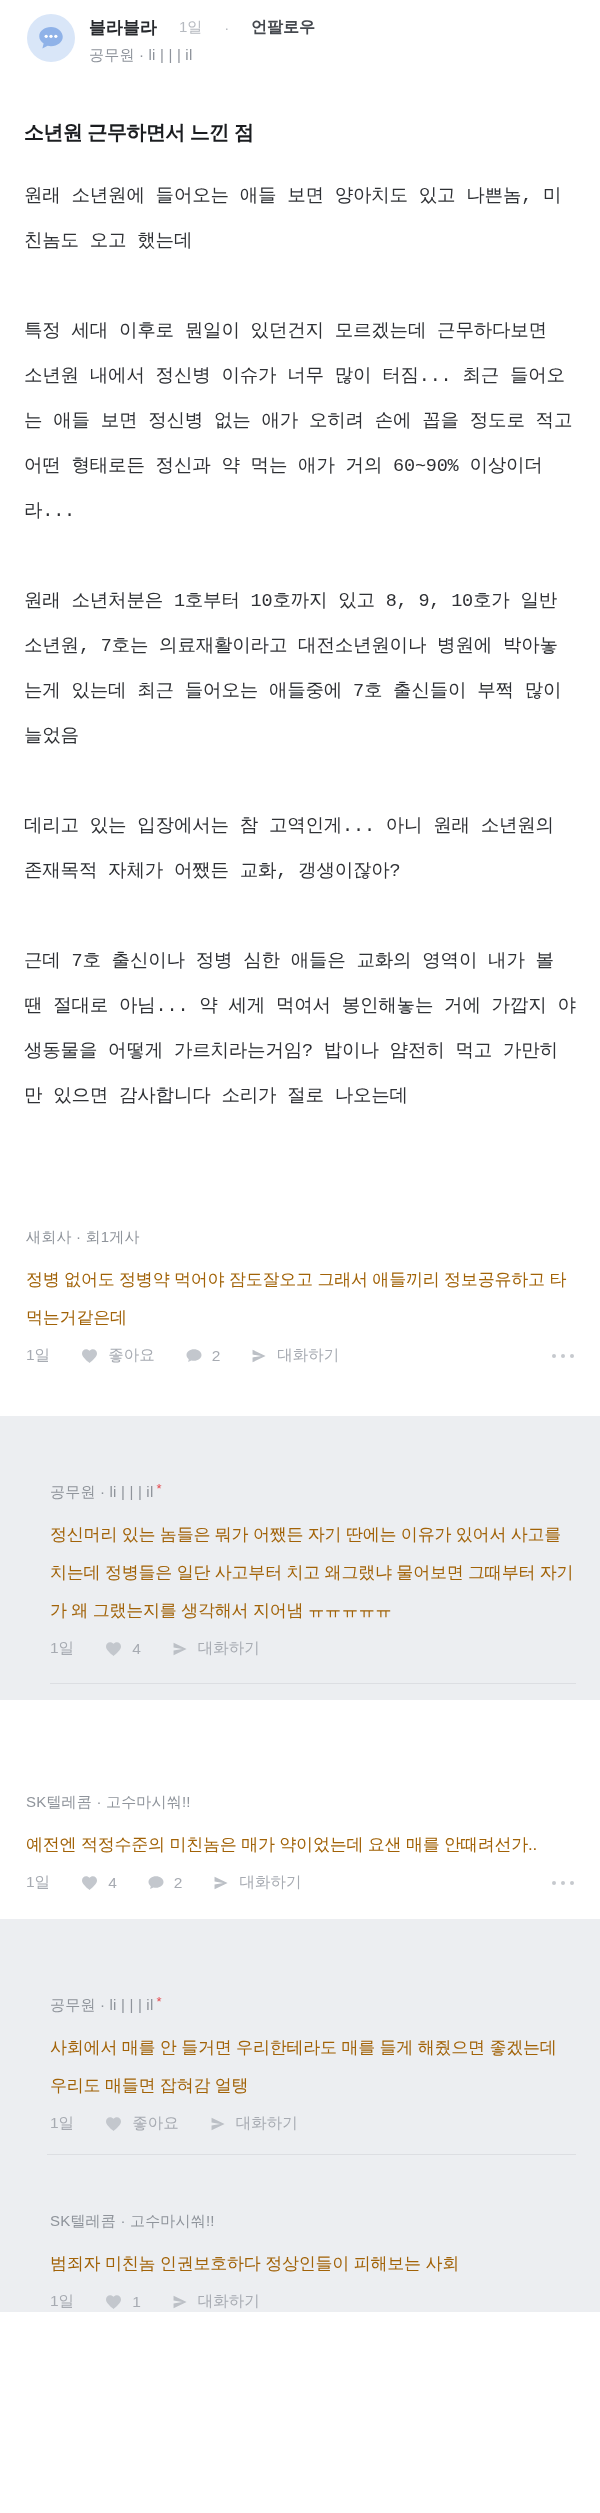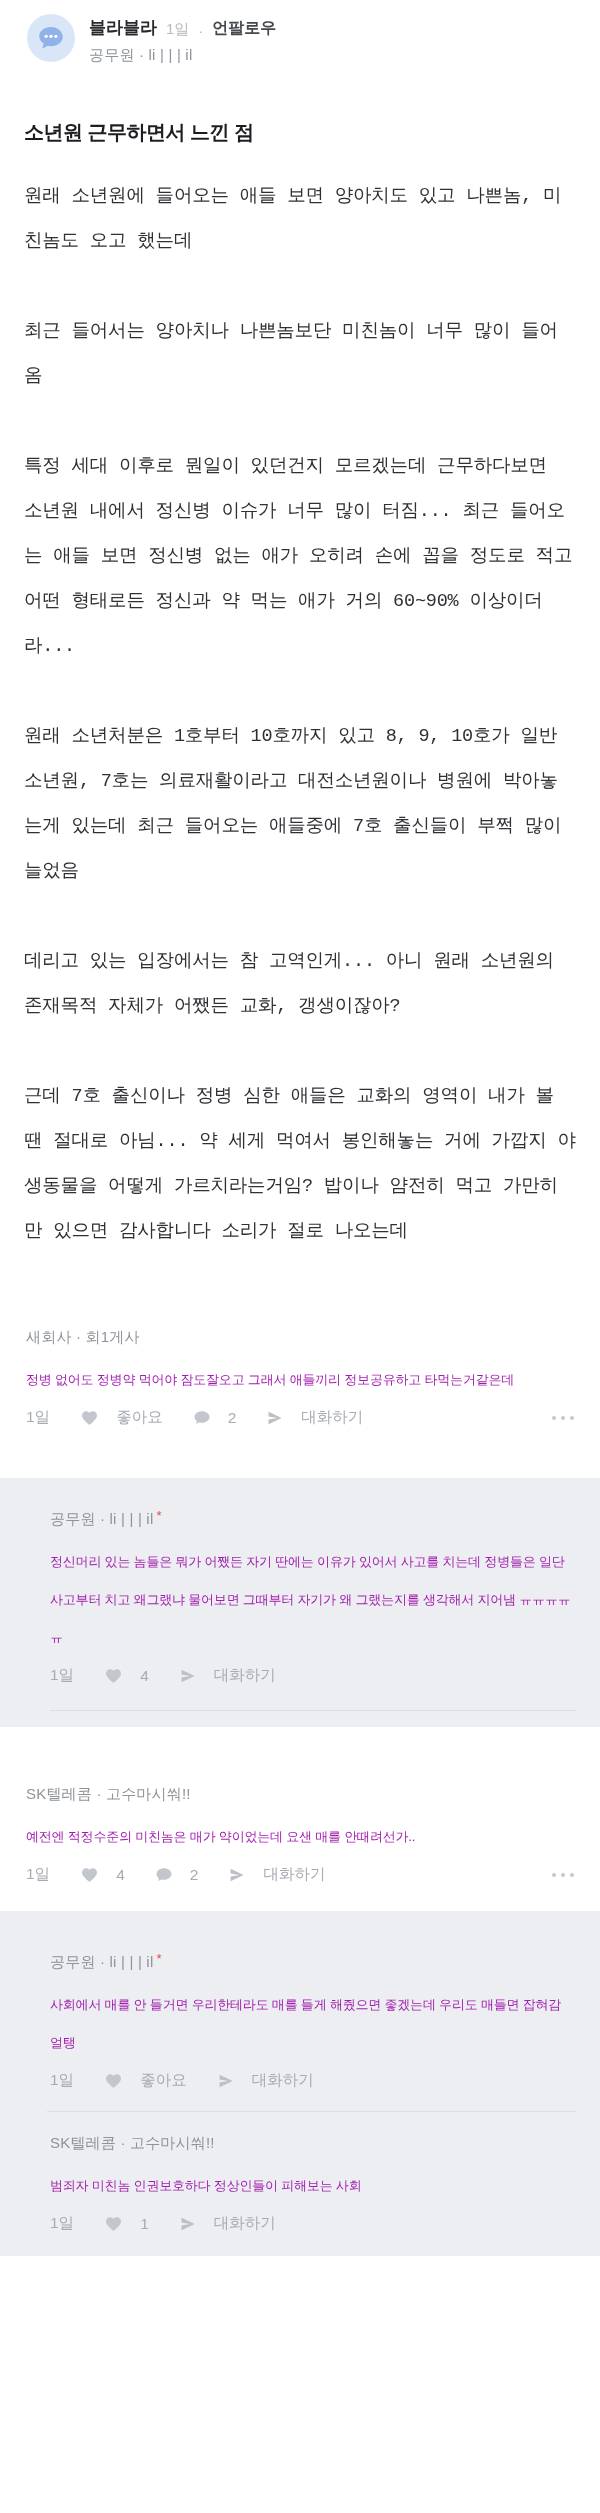--- a/index.html
+++ b/index.html
@@ -4,43 +4,43 @@
 <style>
   html,body{margin:0;padding:0;background:#fff;}
   body{width:600px;font-family:"Liberation Sans","DejaVu Sans",sans-serif;color:#2f3135;}
   .page{width:600px;height:2513px;overflow:hidden;position:relative;background:#fff;}
 
   
   .post-header{display:flex;align-items:flex-start;gap:14px;padding:14px 24px 0 27px;}
   .avatar{width:48px;height:48px;border-radius:50%;background:#d9e6f8;display:flex;align-items:center;justify-content:center;flex:0 0 48px;}
   .avatar svg{display:block;}
   .hdr-lines{padding-top:2px;min-width:0;}
-  .hdr-top{display:flex;align-items:flex-end;gap:9px;}
+  .hdr-top{display:flex;align-items:center;gap:22px;}
   .board{font-size:17px;font-weight:bold;color:#26282c;}
   .hdr-time{font-size:15px;color:#b6bac0;}
   .hdr-dot{font-size:15px;color:#b6bac0;}
   .follow{font-size:16px;font-weight:bold;color:#45494f;}
   .hdr-author{margin-top:7px;font-size:15px;color:#8e939b;letter-spacing:.2px;}
 
   
   .post-title{margin:50px 24px 0 24px;font-size:20px;line-height:34px;font-weight:bold;color:#1b1d20;letter-spacing:-.5px;}
   .post-body{margin:25px 24px 0 24px;}
   .post-body p{margin:0 0 45px 0;font-size:18.5px;line-height:45px;color:#2e3034;letter-spacing:-.2px;font-family:Liberation Mono, monospace;}
   .post-body p:last-child{margin-bottom:0;}
 
   
   .comments{margin-top:56px;}
   .comment-card{padding:18px 24px 20px 26px;background:#fff;}
-  .c-author{font-size:15px;color:#8f949b;margin-bottom:14px;letter-spacing:.2px;}
+  .c-author{font-size:15px;color:#8f949b;margin-bottom:14px;letter-spacing:.2px;margin-top:35px;}
   .c-mark{color:#e5484d;font-size:13px;vertical-align:4px;margin-left:3px;}
-  .c-text{font-size:13px;line-height:38px;color:#a21caf;margin-bottom:8px;letter-spacing:-.2px;}
+  .c-text{font-size:17px;line-height:38px;color:#a16207;margin-bottom:8px;letter-spacing:-.2px;}
   .meta{display:flex;align-items:center;font-size:15.5px;color:#a7abb2;}
   .meta .m-time{margin-right:30px;}
   .m-group{display:flex;align-items:center;margin-right:30px;cursor:pointer;}
-  .m-group .lbl{margin-left:17px;}
+  .m-group .lbl{margin-left:9px;}
   .m-group svg{display:block;}
   .m-more{margin-left:auto;display:flex;gap:5px;align-items:center;padding:4px 2px;}
   .m-more i{width:4px;height:4px;border-radius:50%;background:#c6c9ce;display:block;}
 
   .reply-panel{background:#eceef1;}
   .panel-a{margin-top:30px;padding:30px 24px 16px 50px;}
   .panel-a .inner-divider{margin-top:24px;}
   .inner-divider{height:1px;background:#dcdee2;}
   .panel-b{margin-top:0;padding:40px 24px 0 50px;min-height:305px;}
   .reply-block .c-text{margin-bottom:8px;}
@@ -72,21 +72,20 @@
         <span class="hdr-dot">·</span>
         <span class="follow">언팔로우</span>
       </div>
       <div class="hdr-author">공무원 · li | | | il</div>
     </div>
   </div>
 
   <h1 class="post-title">소년원 근무하면서 느낀 점</h1>
   <div class="post-body">
     <p>원래 소년원에 들어오는 애들 보면 양아치도 있고 나쁜놈, 미친놈도 오고 했는데</p>
-    <p>최근 들어서는 양아치나 나쁜놈보단 미친놈이 너무 많이 들어옴</p>
     <p>특정 세대 이후로 뭔일이 있던건지 모르겠는데 근무하다보면 소년원 내에서 정신병 이슈가 너무 많이 터짐... 최근 들어오는 애들 보면 정신병 없는 애가 오히려 손에 꼽을 정도로 적고 어떤 형태로든 정신과 약 먹는 애가 거의 60~90% 이상이더라...</p>
     <p>원래 소년처분은 1호부터 10호까지 있고 8, 9, 10호가 일반 소년원, 7호는 의료재활이라고 대전소년원이나 병원에 박아놓는게 있는데 최근 들어오는 애들중에 7호 출신들이 부쩍 많이 늘었음</p>
     <p>데리고 있는 입장에서는 참 고역인게... 아니 원래 소년원의 존재목적 자체가 어쨌든 교화, 갱생이잖아?</p>
     <p>근데 7호 출신이나 정병 심한 애들은 교화의 영역이 내가 볼 땐 절대로 아님... 약 세게 먹여서 봉인해놓는 거에 가깝지 야생동물을 어떻게 가르치라는거임? 밥이나 얌전히 먹고 가만히만 있으면 감사합니다 소리가 절로 나오는데</p>
   </div>
 
   <div class="comments">
 
     <div class="comment-card">
       <div class="c-author">새회사 · 회1게사</div>

